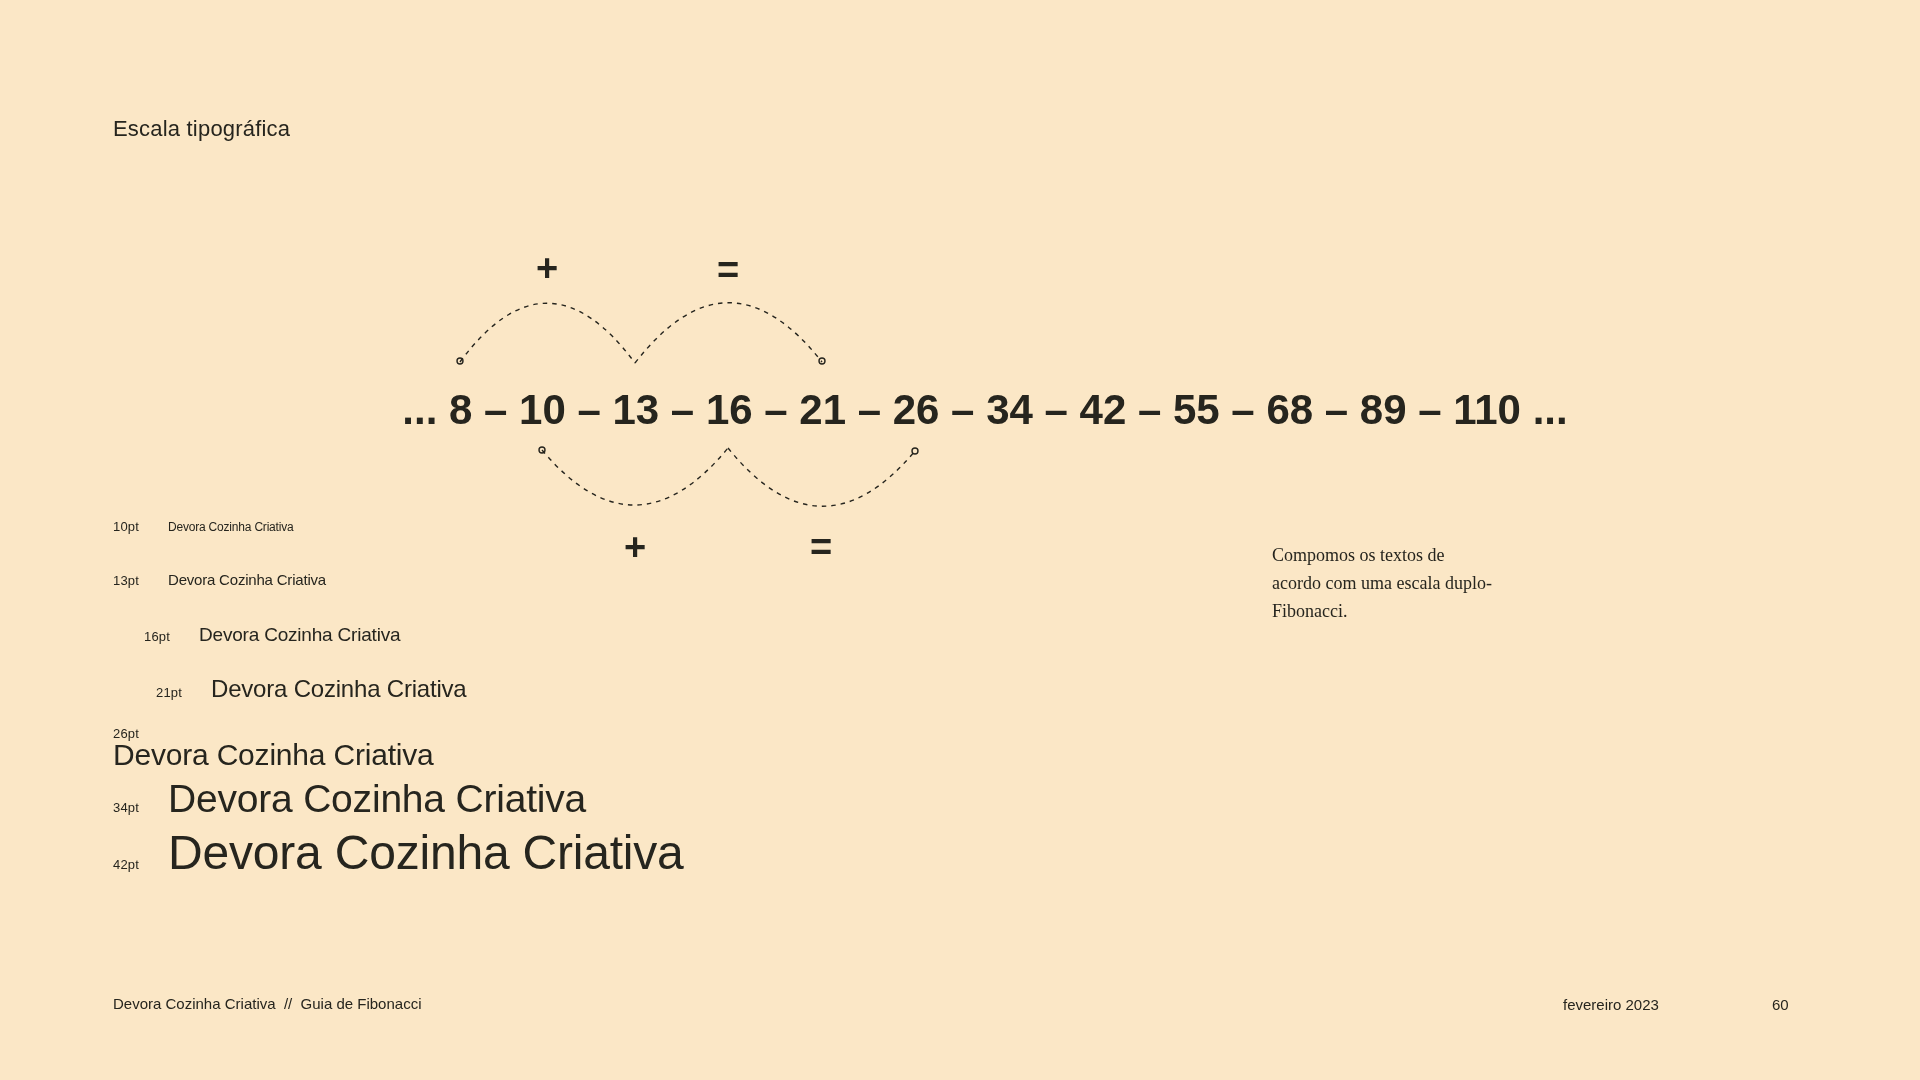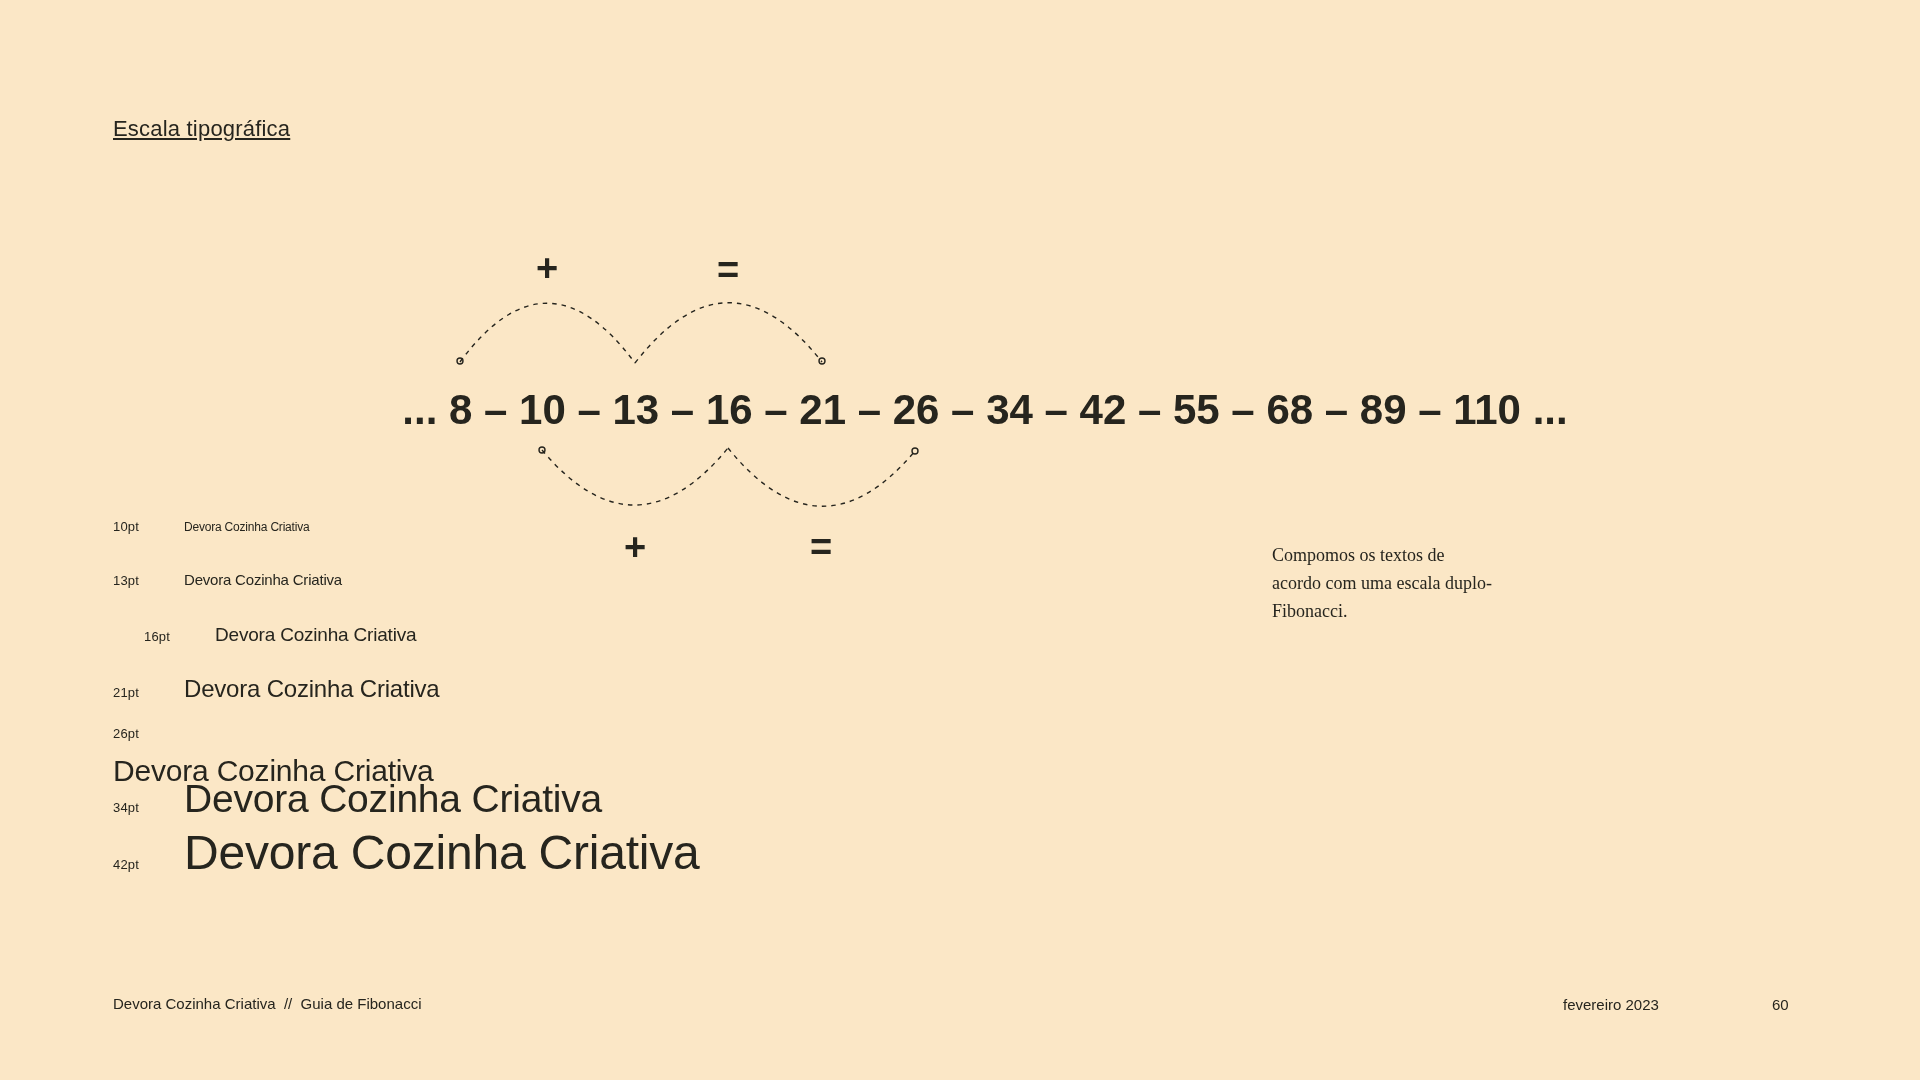--- a/index.html
+++ b/index.html
@@ -16,21 +16,20 @@
     font-family: "Liberation Sans", sans-serif;
   }
   .abs { position: absolute; }
 
   .page-title {
     left: 113px;
     top: 116px;
     font-size: 22px;
     font-weight: 400;
     letter-spacing: 0.2px;
-    text-decoration: underline;
   }
 
   .sequence {
     left: 0;
     top: 386px;
     width: 100%;
     text-align: center;
     transform: translateX(25px);
     font-size: 42px;
     font-weight: 700;
@@ -64,21 +63,20 @@
     transform: translate(-50%, -50%);
     line-height: 1;
   }
 
   .scale-row {
     position: absolute;
     left: 113px;
     display: flex;
     align-items: baseline;
     line-height: 1;
-    gap: 16px;
   }
   .scale-size {
     font-size: 13px;
     width: 55px;
     flex: none;
     letter-spacing: 0.2px;
   }
   .scale-sample {
     white-space: nowrap;
     letter-spacing: -0.2px;
@@ -154,21 +152,21 @@
     <div class="scale-row" style="top:572px;">
       <span class="scale-size">13pt</span>
       <span class="scale-sample" style="font-size:15px;">Devora Cozinha Criativa</span>
     </div>
 
     <div class="scale-row" style="top:625px;margin-left:31px;">
       <span class="scale-size">16pt</span>
       <span class="scale-sample" style="font-size:19px;">Devora Cozinha Criativa</span>
     </div>
 
-    <div class="scale-row" style="top:677px;">
+    <div class="scale-row" style="top:677px;margin-left:43px;">
       <span class="scale-size">21pt</span>
       <span class="scale-sample" style="font-size:24px;">Devora Cozinha Criativa</span>
     </div>
 
     <div class="scale-row" style="top:727px;flex-direction:column;">
       <span class="scale-size">26pt</span>
       <span class="scale-sample" style="font-size:30px;">Devora Cozinha Criativa</span>
     </div>
 
     <div class="scale-row" style="top:779px;">

